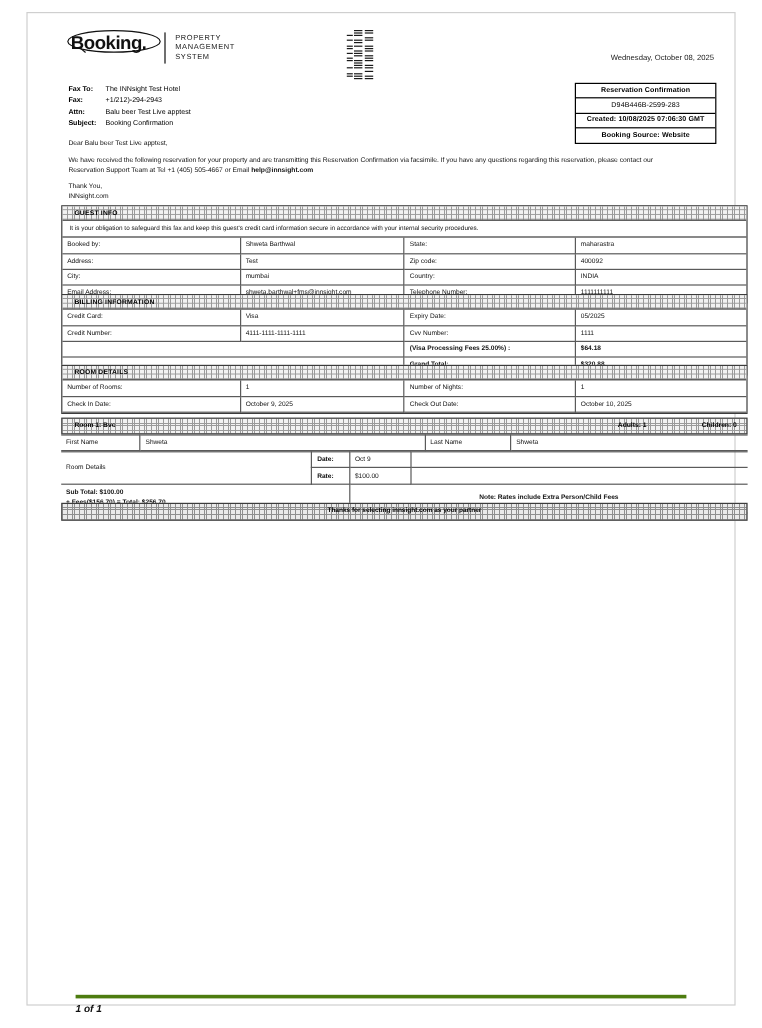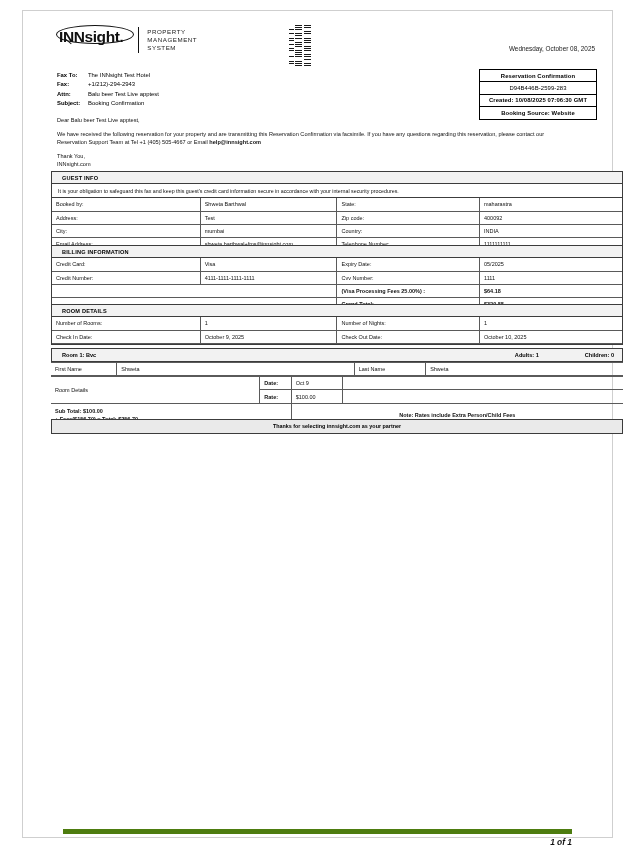--- a/index.html
+++ b/index.html
@@ -200,41 +200,41 @@
     font-size: 5.4px;
     font-weight: bold;
     color: #000;
     padding: 3.4px 0 3.6px;
   }
 
   .pagefoot {
     position: absolute;
     left: 40px; right: 40px;
     top: 818px;
-    border-top: 5px solid #4d7c0f;
-    text-align: right;
+    border-top: 3px solid #4d7c0f;
+    text-align: left;
     font-size: 8.4px;
     font-style: italic;
     font-weight: bold;
     color: #111;
     padding-top: 3px;
   }
 </style>
 </head>
 <body>
 
 <div class="page">
   <div class="sheet">
     <div class="inner">
 
       <div class="hdr">
         <div class="logo-wrap">
           <div class="logo-mark">
             <span class="logo-oval"></span>
-            <span class="logo-txt">INNsight</span><span class="logo-dot">.</span>
+            <span class="logo-txt">Booking</span><span class="logo-dot">.</span>
           </div>
           <div class="logo-sub">
             <div>PROPERTY</div>
             <div>MANAGEMENT</div>
             <div>SYSTEM</div>
           </div>
         </div>
 
         <div class="barcode" id="barcode">
             <div class="brow">

